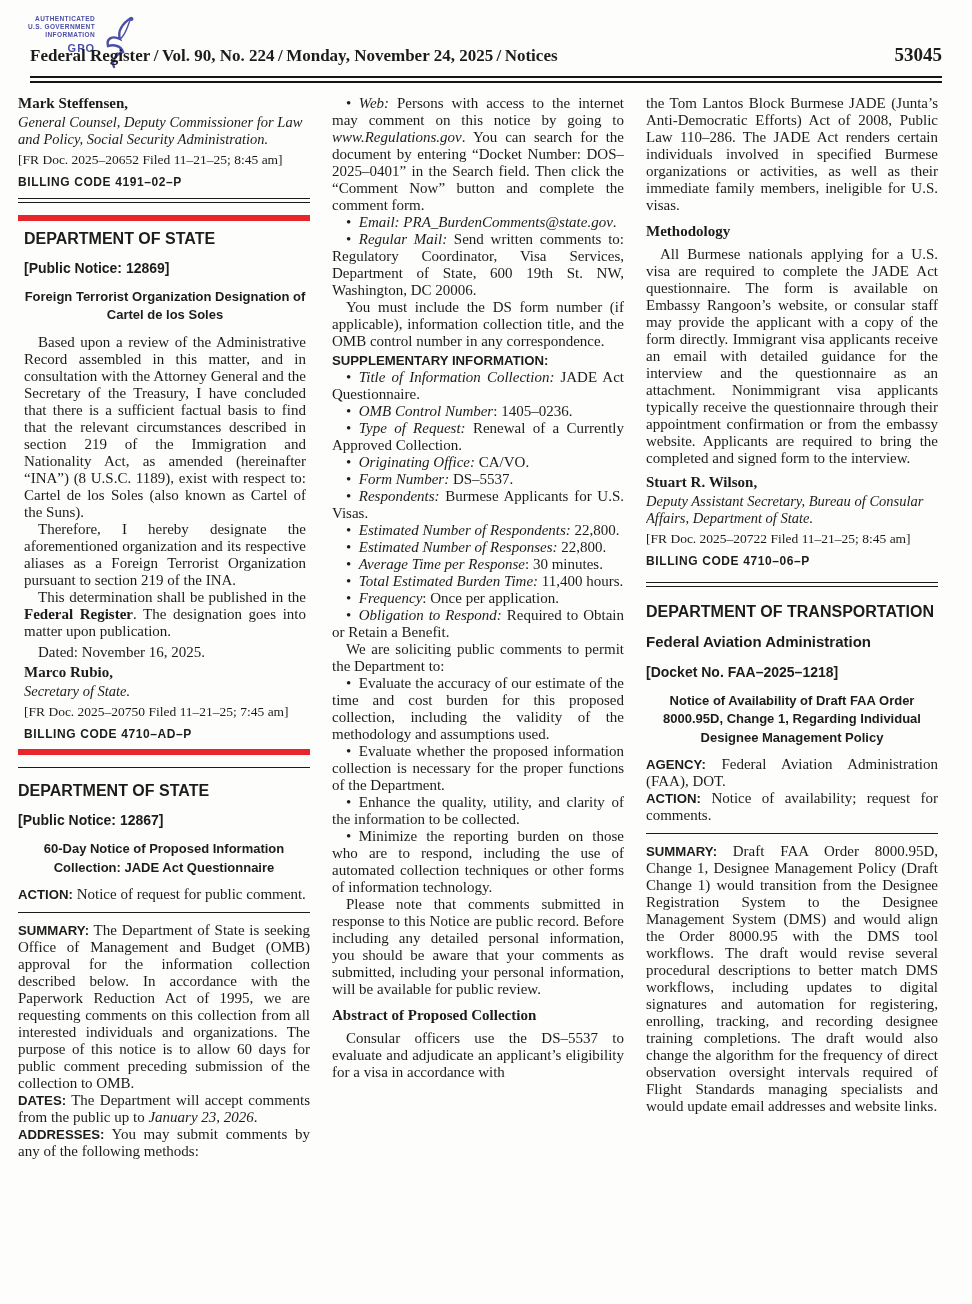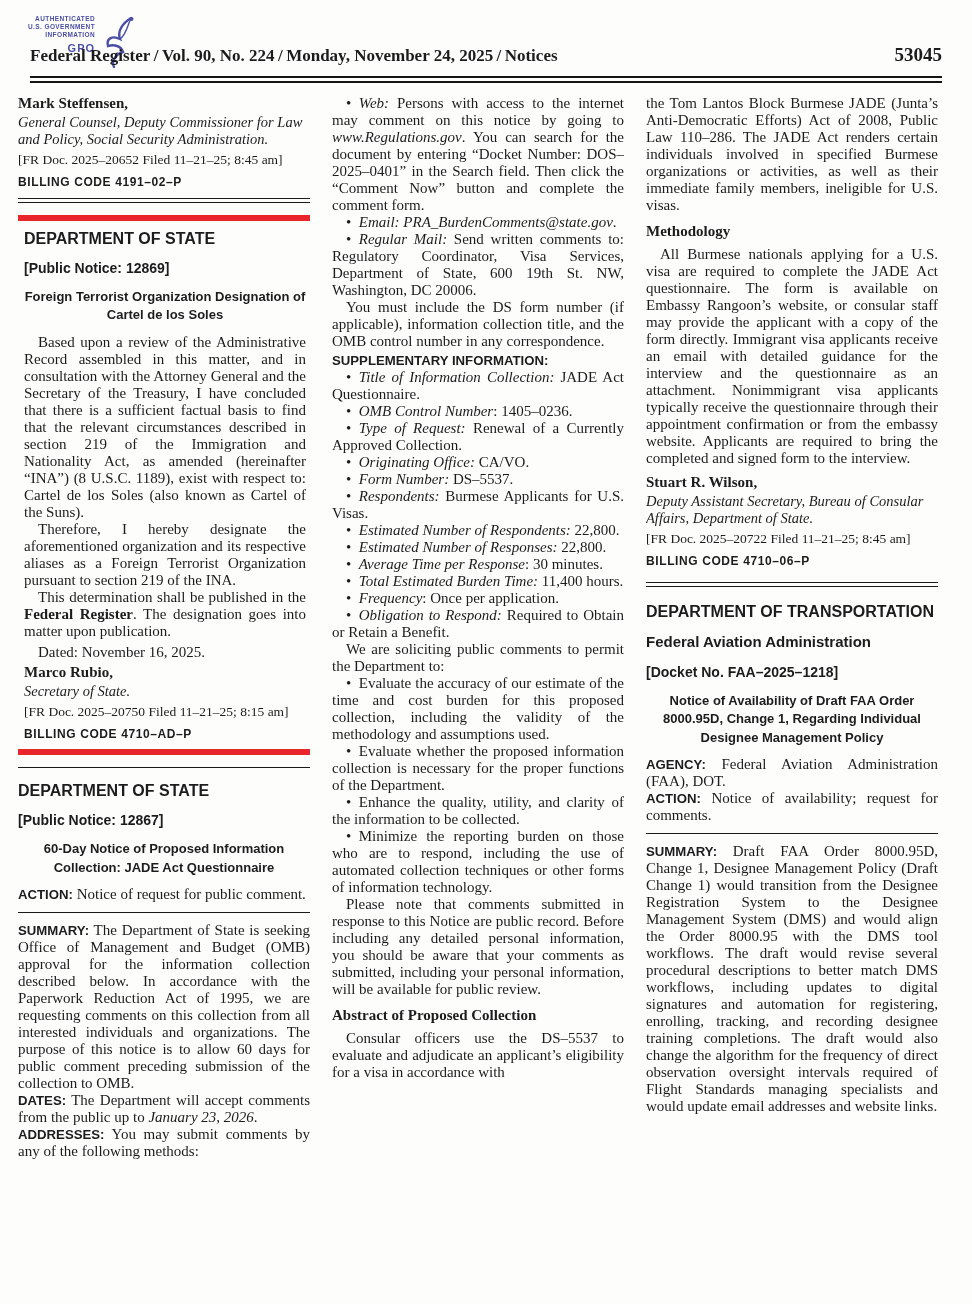--- a/index.html
+++ b/index.html
@@ -98,21 +98,21 @@
       <div class="redbox">
         <h2 class="dept" style="margin-top:0">DEPARTMENT OF STATE</h2>
         <p class="pn">[Public Notice: 12869]</p>
         <h3 class="ntitle">Foreign Terrorist Organization Designation of Cartel de los Soles</h3>
         <p class="body indent mt">Based upon a review of the Administrative Record assembled in this matter, and in consultation with the Attorney General and the Secretary of the Treasury, I have concluded that there is a sufficient factual basis to find that the relevant circumstances described in section 219 of the Immigration and Nationality Act, as amended (hereinafter “INA”) (8 U.S.C. 1189), exist with respect to: Cartel de los Soles (also known as Cartel of the Suns).</p>
         <p class="body indent">Therefore, I hereby designate the aforementioned organization and its respective aliases as a Foreign Terrorist Organization pursuant to section 219 of the INA.</p>
         <p class="body indent"><span>This determination shall be published in the </span><b>Federal Register</b><span>. The designation goes into matter upon publication.</span></p>
         <p class="body indent mt-s">Dated: November 16, 2025.</p>
         <p class="sig-name" style="margin-top:3px">Marco Rubio,</p>
         <p class="sig-title">Secretary of State.</p>
-        <p class="frdoc">[FR Doc. 2025–20750 Filed 11–21–25; 8:15 am]</p>
+        <p class="frdoc">[FR Doc. 2025–20750 Filed 11–21–25; 7:45 am]</p>
         <p class="billing">BILLING CODE 4710–AD–P</p>
       </div>
       <div class="rule-single" style="margin-top:12px"></div>
 
       <h2 class="dept" style="margin-top:14px">DEPARTMENT OF STATE</h2>
       <p class="pn">[Public Notice: 12867]</p>
       <h3 class="ntitle">60-Day Notice of Proposed Information Collection: JADE Act Questionnaire</h3>
       <p class="body mt"><span class="label">ACTION:</span><span> Notice of request for public comment.</span></p>
       <div class="rule-single"></div>
       <p class="body mt"><span class="label">SUMMARY:</span><span> The Department of State is seeking Office of Management and Budget (OMB) approval for the information collection described below. In accordance with the Paperwork Reduction Act of 1995, we are requesting comments on this collection from all interested individuals and organizations. The purpose of this notice is to allow 60 days for public comment preceding submission of the collection to OMB.</span></p>

